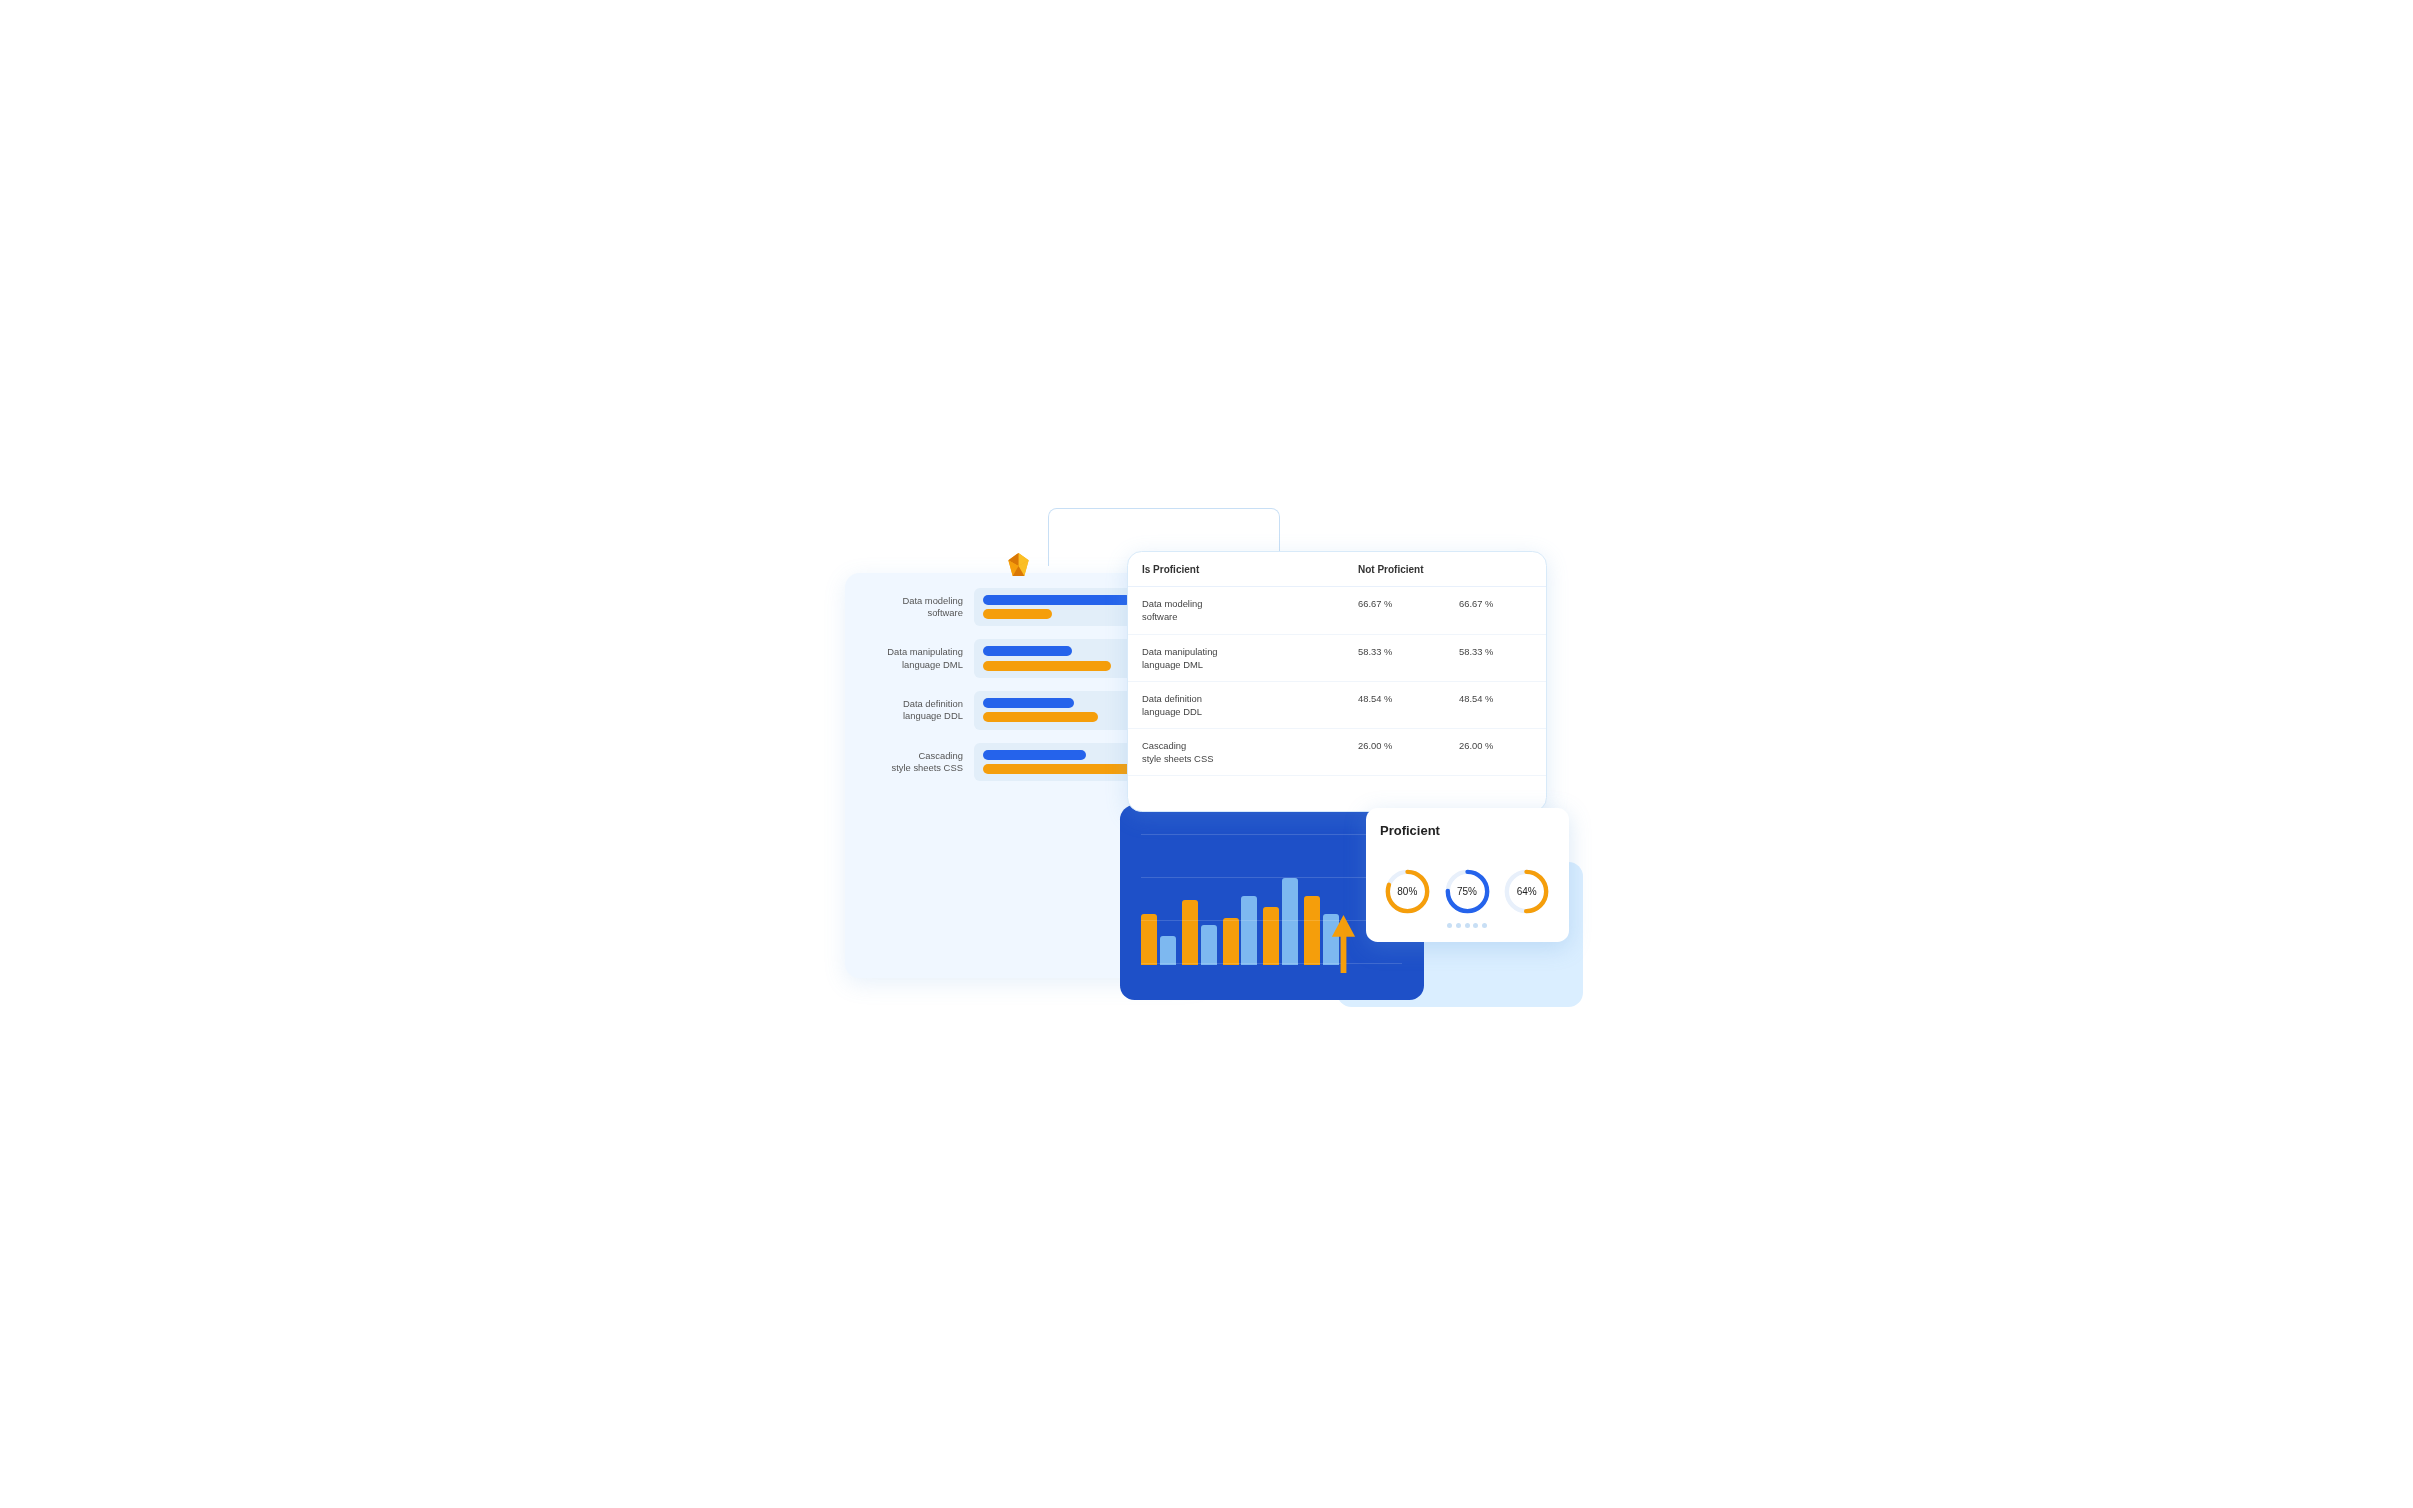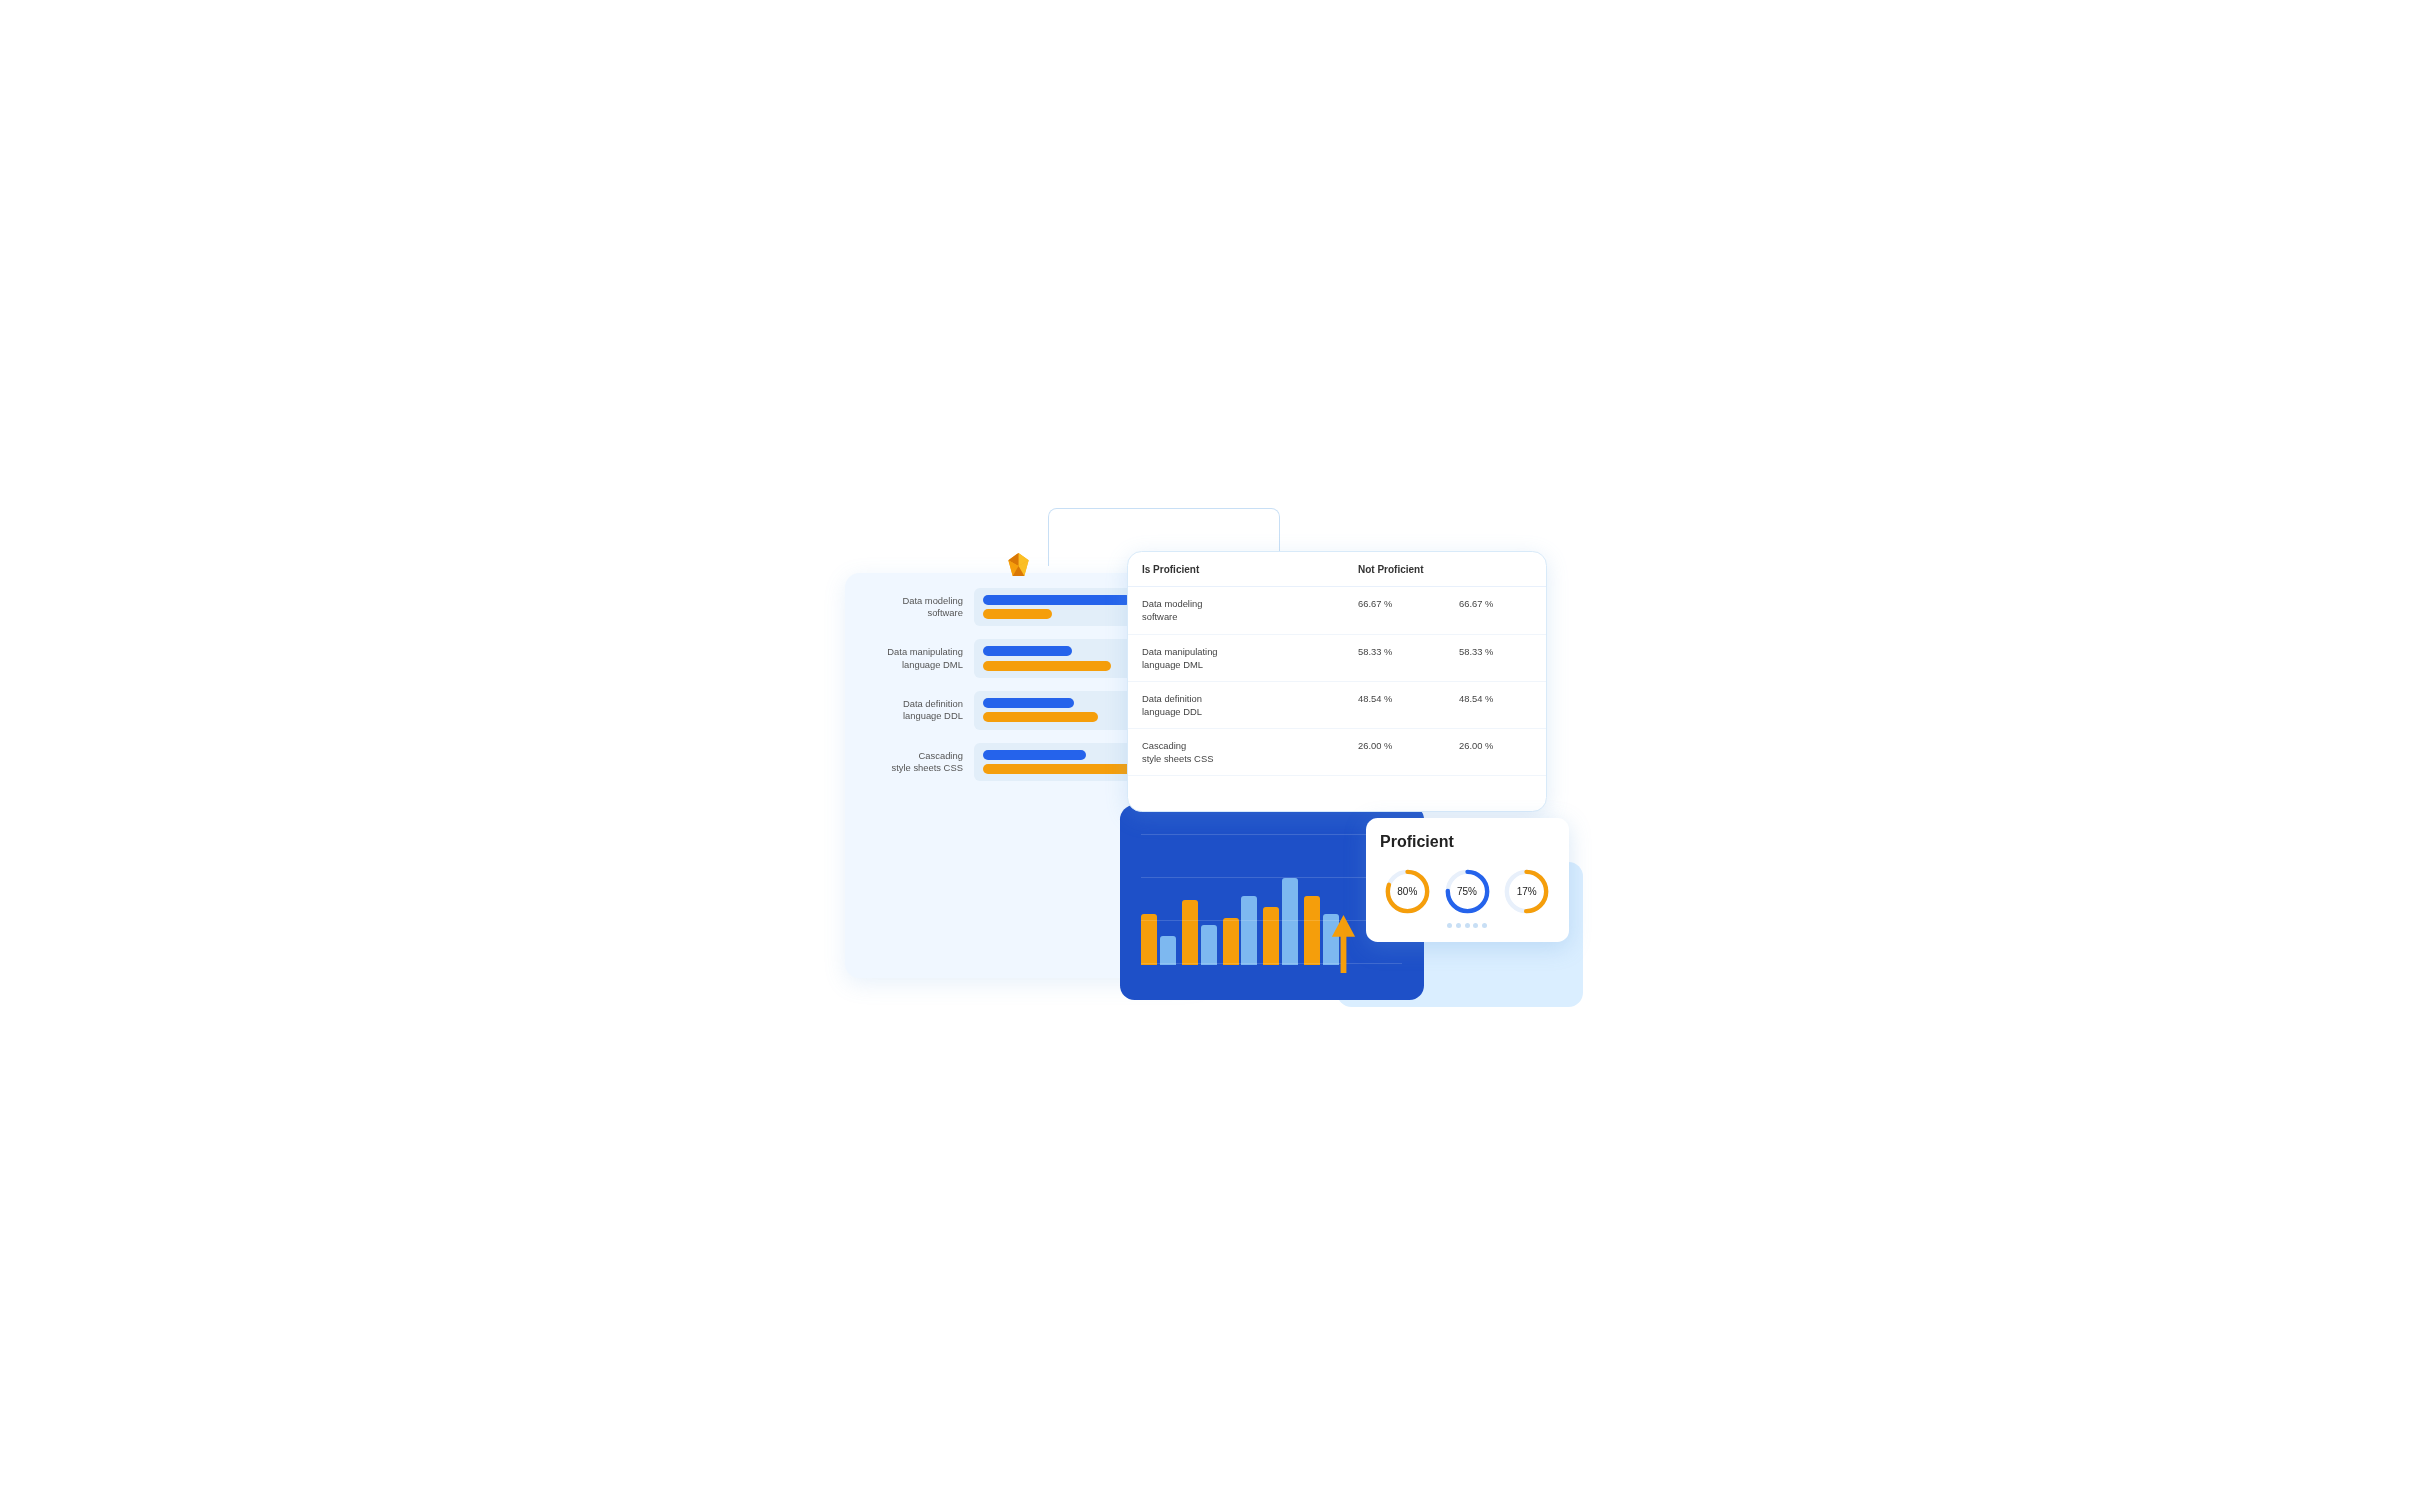--- a/index.html
+++ b/index.html
@@ -265,24 +265,24 @@
       right: 0;
       width: 203px;
       background: white;
       border-radius: 11.6px;
       padding: 14.5px;
       box-shadow: 0 5.8px 22px rgba(100,160,220,0.25);
       z-index: 5;
     }
 
     .proficient-title {
-      font-size: 16px;
+      font-size: 13px;
       font-weight: 700;
       color: #222;
-      margin-bottom: 15px;
+      margin-bottom: 28px;
     }
 
     .proficient-circles {
       display: flex;
       gap: 8.7px;
       justify-content: center;
     }
 
     .circle-wrapper {
       position: relative;
@@ -488,21 +488,21 @@
       <circle class="circle-bg" cx="35" cy="35" r="27"></circle>
       <circle class="circle-progress" cx="35" cy="35" r="27" stroke="#2563eb" stroke-dasharray="169.64600329384882" stroke-dashoffset="42.411500823462205"></circle>
     </svg>
     <div class="circle-text">75%</div>
   </div>
         <div class="circle-wrapper">
     <svg class="circle-svg" viewBox="0 0 70 70">
       <circle class="circle-bg" cx="35" cy="35" r="27"></circle>
       <circle class="circle-progress" cx="35" cy="35" r="27" stroke="#f59e0b" stroke-dasharray="169.64600329384882" stroke-dashoffset="84.82300164692441"></circle>
     </svg>
-    <div class="circle-text">17%</div>
+    <div class="circle-text">64%</div>
   </div>
       </div>
     <div class="bottom-dots">
       <div class="bottom-dot"></div>
       <div class="bottom-dot"></div>
       <div class="bottom-dot"></div>
       <div class="bottom-dot"></div>
       <div class="bottom-dot"></div>
     </div>
   </div>

